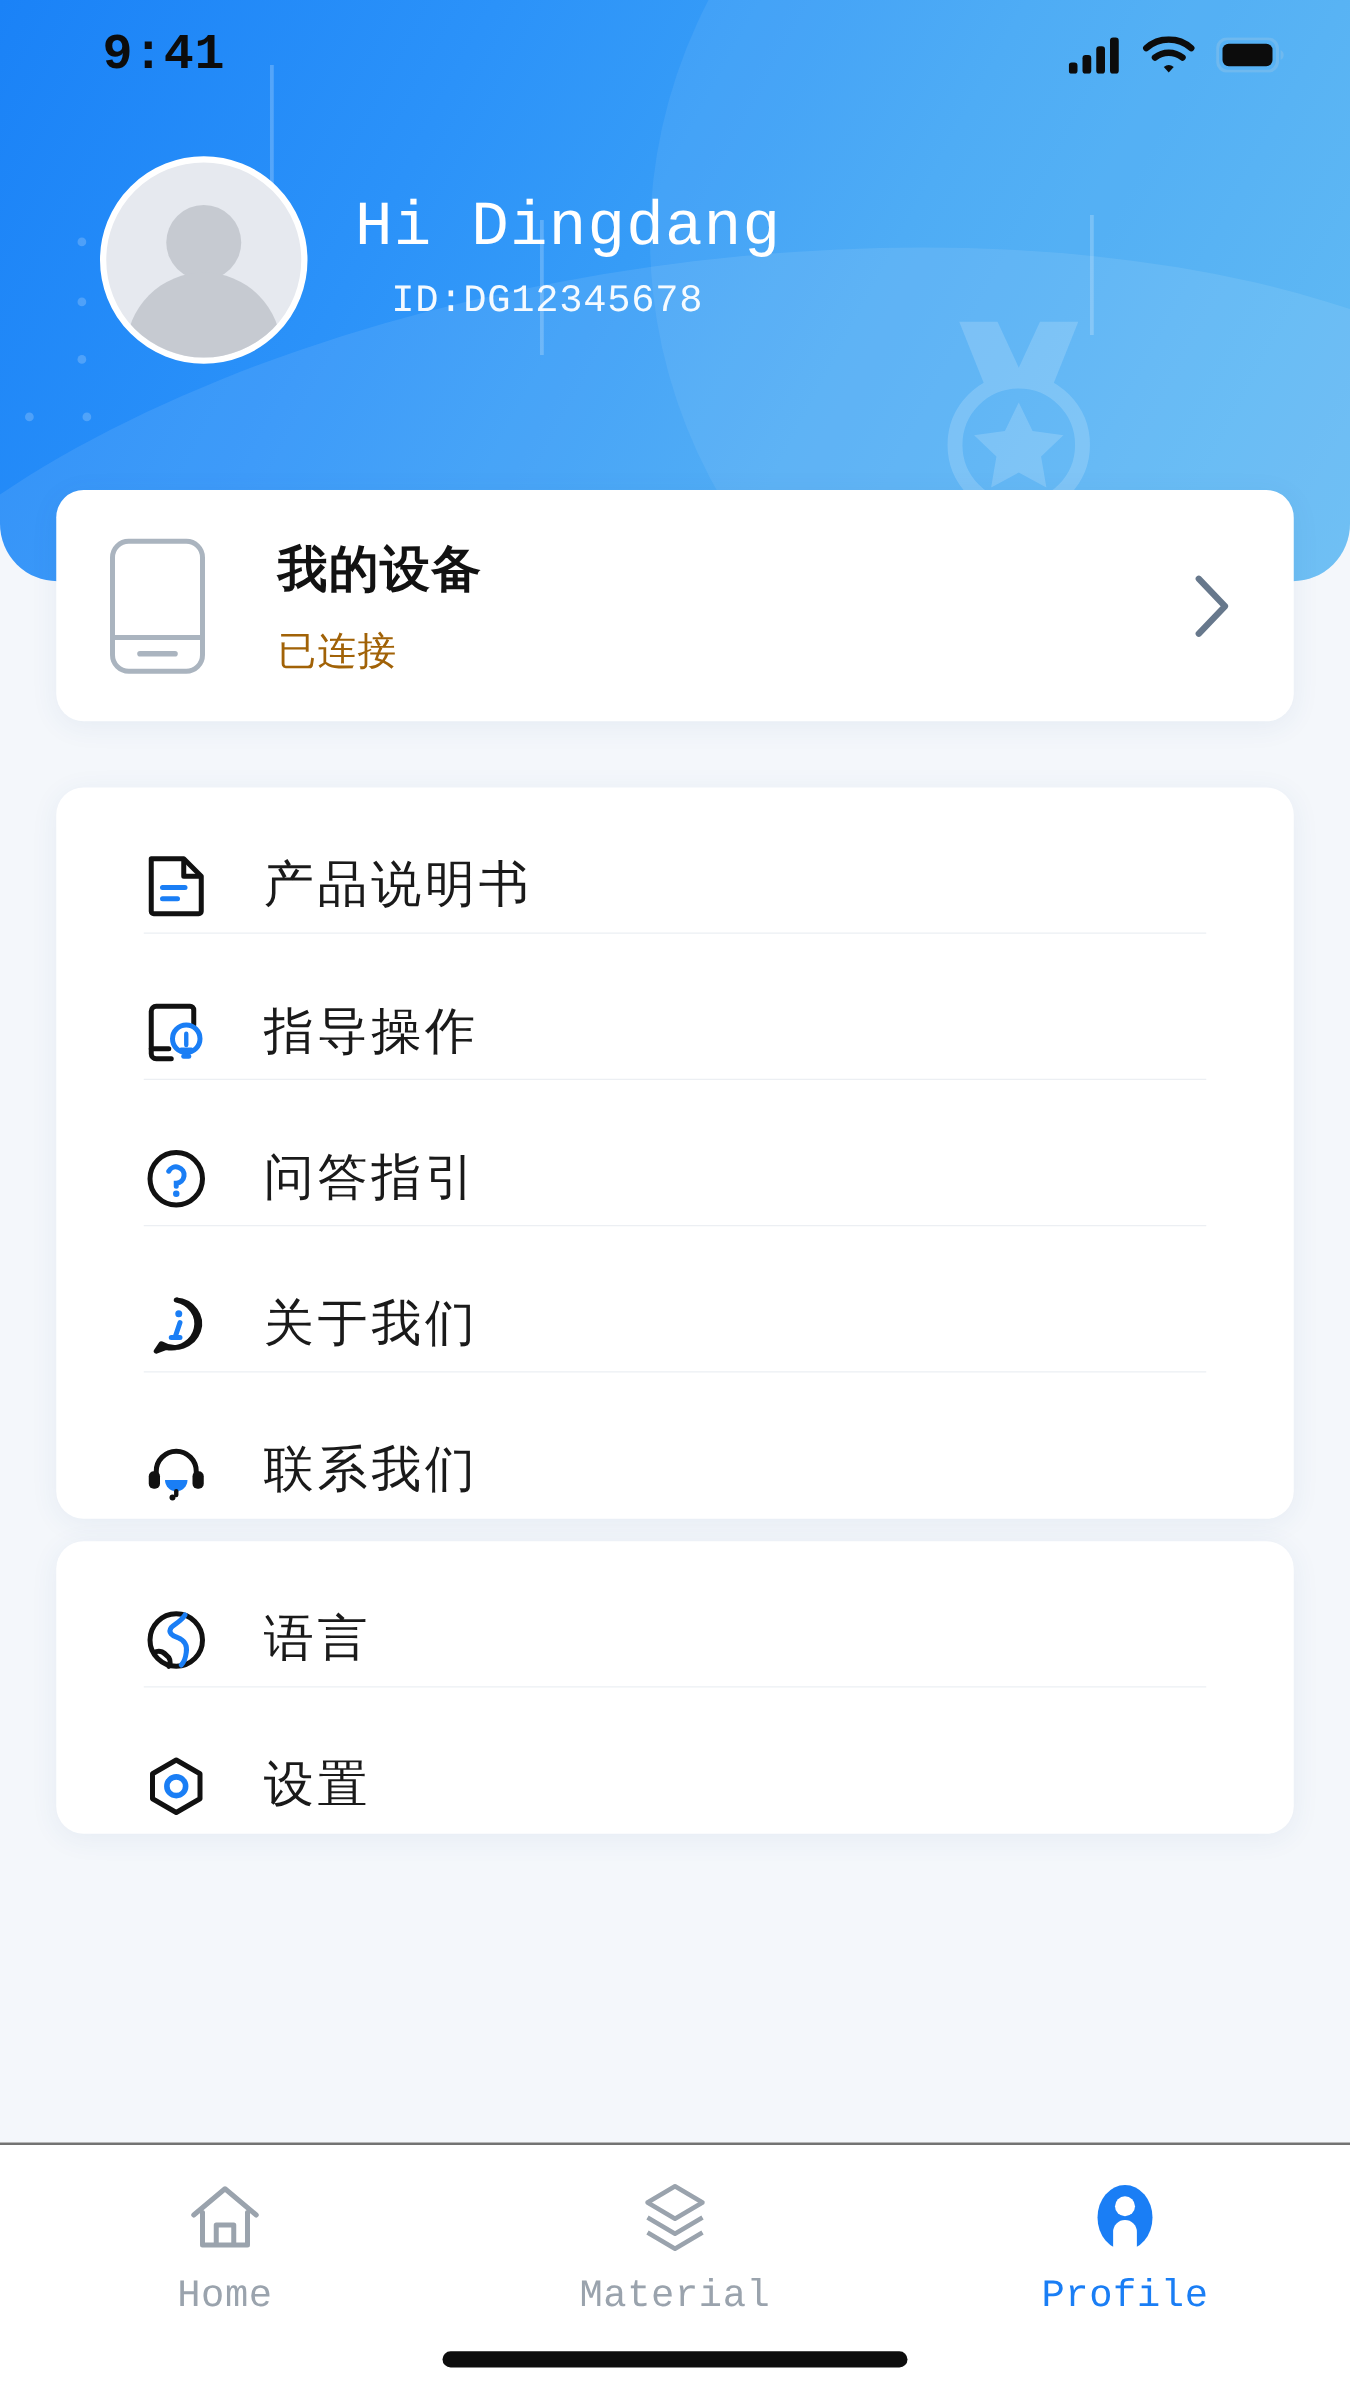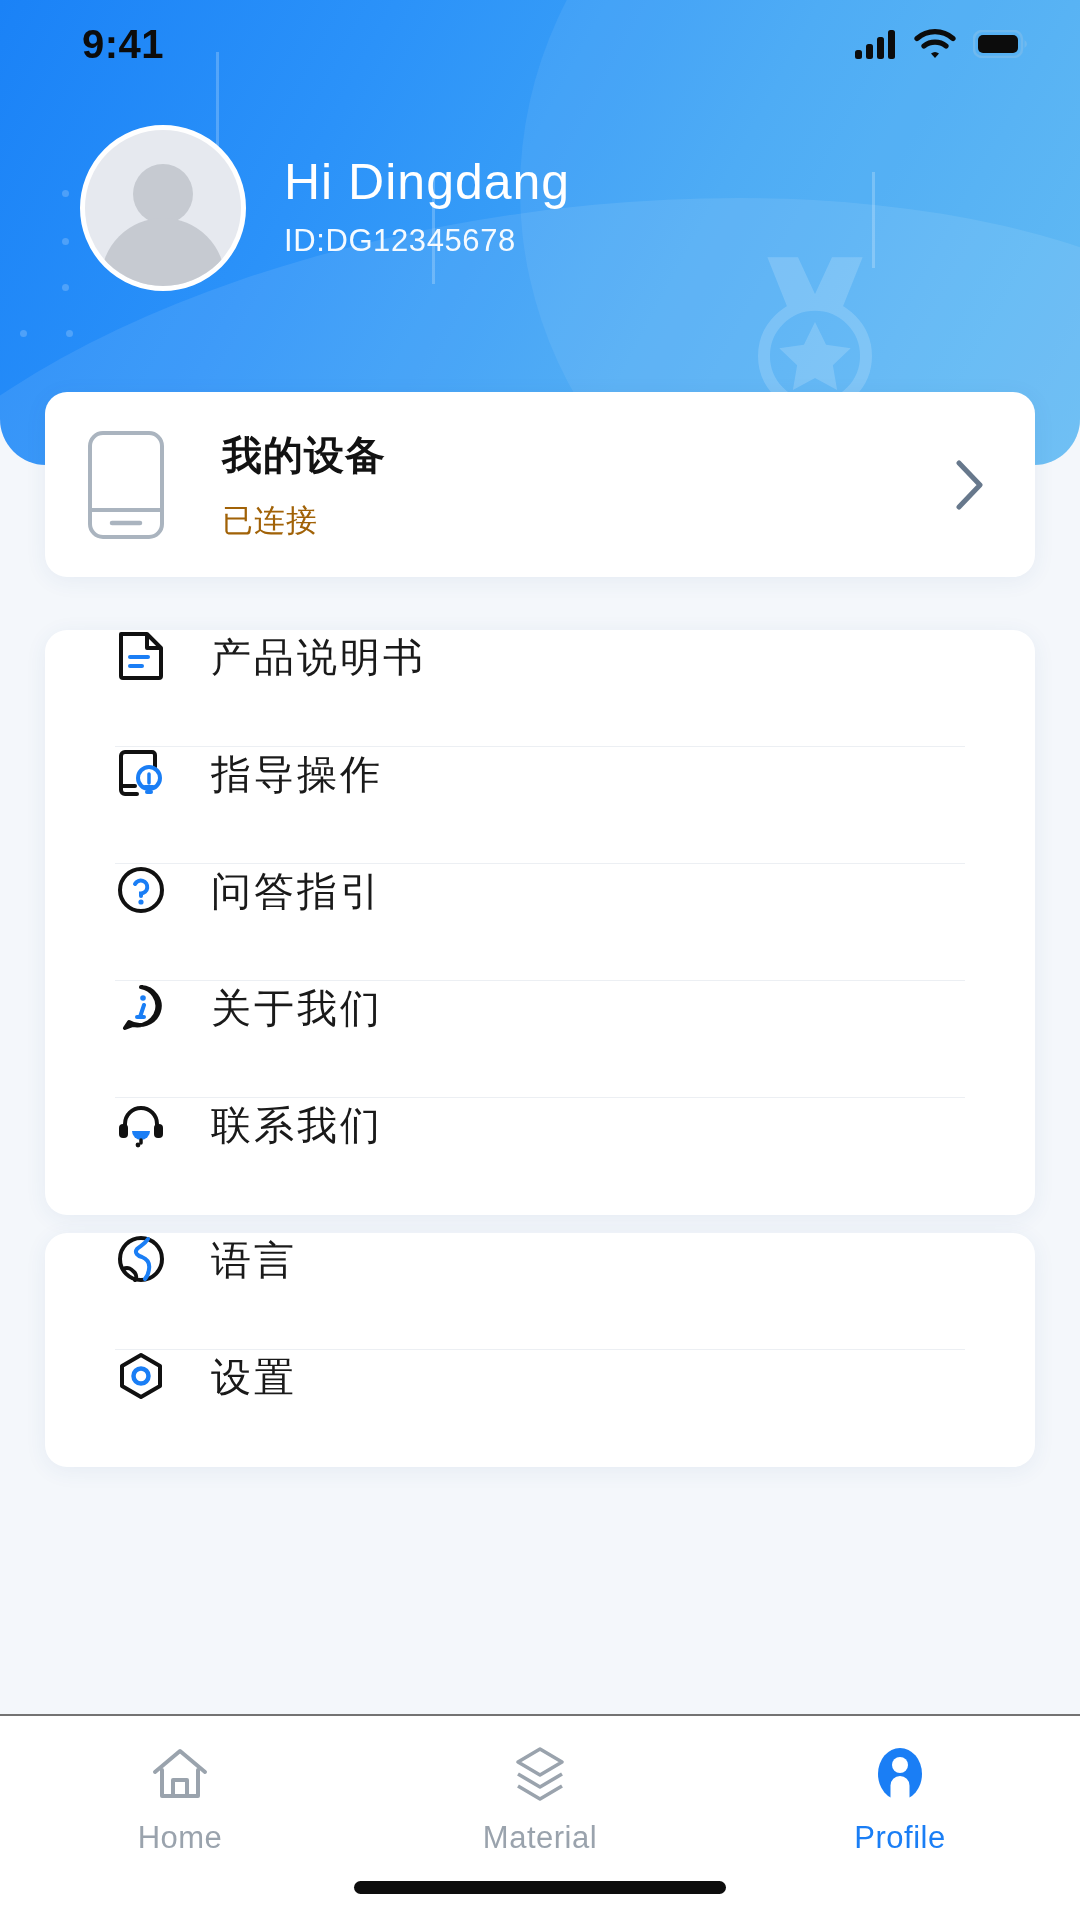--- a/index.html
+++ b/index.html
@@ -2,21 +2,21 @@
 <html><head>
 <meta charset="utf-8">
 <style>
   * { margin:0; padding:0; box-sizing:border-box; }
   html, body {
     width:1080px; height:1920px;
     font-family:"Liberation Sans","DejaVu Sans",sans-serif;
     background:#f4f7fb;
     overflow:hidden;
   }
-  .phone { position:relative; width:1080px; height:1920px; background:#f4f7fb; }
+  .phone { position:relative; width:1080px; height:1920px; background:#f4f7fb;font-family:Liberation Mono, monospace; }
 
   
   .header {
     position:absolute; top:0; left:0; width:1080px; height:465px;
     background:linear-gradient(118deg,#1a82f7 0%,#2b92f9 30%,#41a6f5 62%,#57b6f3 100%);
     border-bottom-left-radius:46px; border-bottom-right-radius:46px;
     overflow:hidden;
   }
   .hdr-swoosh-a {
     position:absolute; left:-180px; top:210px; width:1500px; height:700px;
@@ -66,41 +66,42 @@
     width:124px; height:96px; border-radius:62px 62px 0 0; background:#c6cad1;
   }
   .prof-text { margin-left:38px; }
   .greeting {
     font-size:50px; font-weight:400; color:#ffffff; line-height:1.0;
     letter-spacing:1px;
   }
   .userid {
     margin-top:16px; font-size:31px; color:rgba(255,255,255,0.95);
     letter-spacing:0.6px;
+    margin-left:29px;
   }
 
   
   .card {
     position:absolute; left:45px; width:990px;
     background:#ffffff; border-radius:22px;
     box-shadow:0 4px 22px rgba(40,80,140,0.07);
     z-index:4;
   }
   .device-card { top:392px; height:185px; display:flex; align-items:center; padding:0 42px; }
   .device-icon { width:78px; height:110px; flex:0 0 auto; }
   .device-text { margin-left:57px; flex:1 1 auto; }
   .device-title { font-size:40px; font-weight:700; color:#121212; letter-spacing:1px; }
   .device-status { margin-top:17px; font-size:31px; color:#a16207; letter-spacing:1px; }
   .chevron { width:34px; height:54px; flex:0 0 auto; margin-right:6px; }
 
   .menu-card-1 { top:630px; }
   .menu-card-2 { top:1233px; }
 
   .menu-row {
-    display:flex; align-items:flex-start; height:117px; padding:0 70px; position:relative;
+    display:flex; align-items:flex-end; height:117px; padding:12px 70px; position:relative;
   }
   .menu-card-1 .menu-row:not(:last-child)::after,
   .menu-card-2 .menu-row:not(:last-child)::after {
     content:""; position:absolute; left:70px; right:70px; bottom:0;
     height:1px; background:#eceff3;
   }
   .menu-icon { width:52px; height:52px; flex:0 0 auto; }
   .menu-label {
     margin-left:44px; font-size:40px; color:#1a1a1a; letter-spacing:3px;
   }

